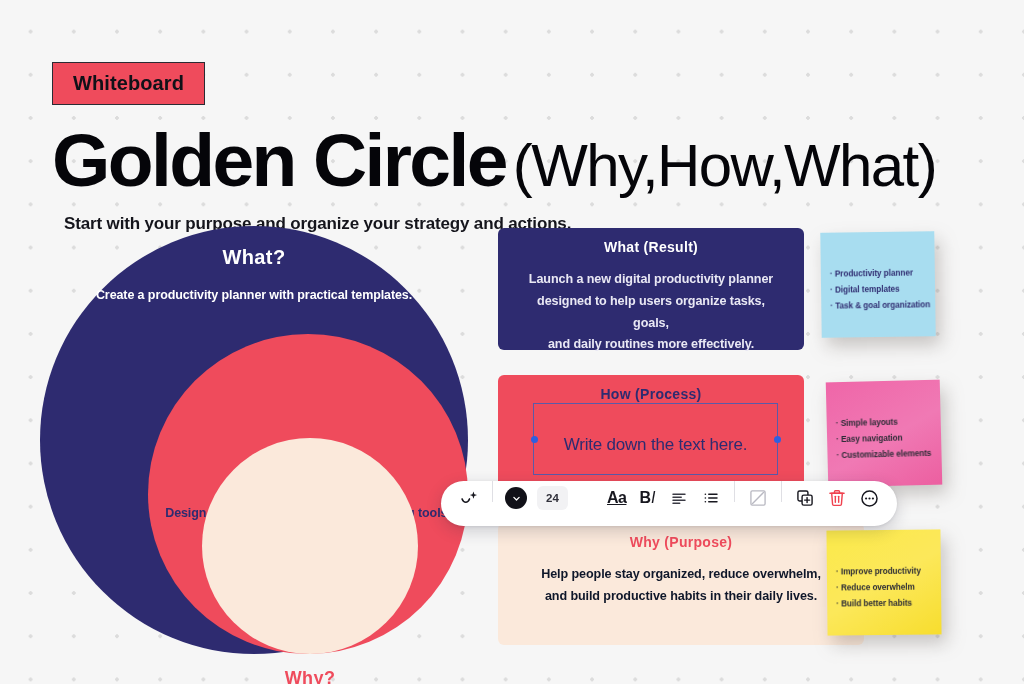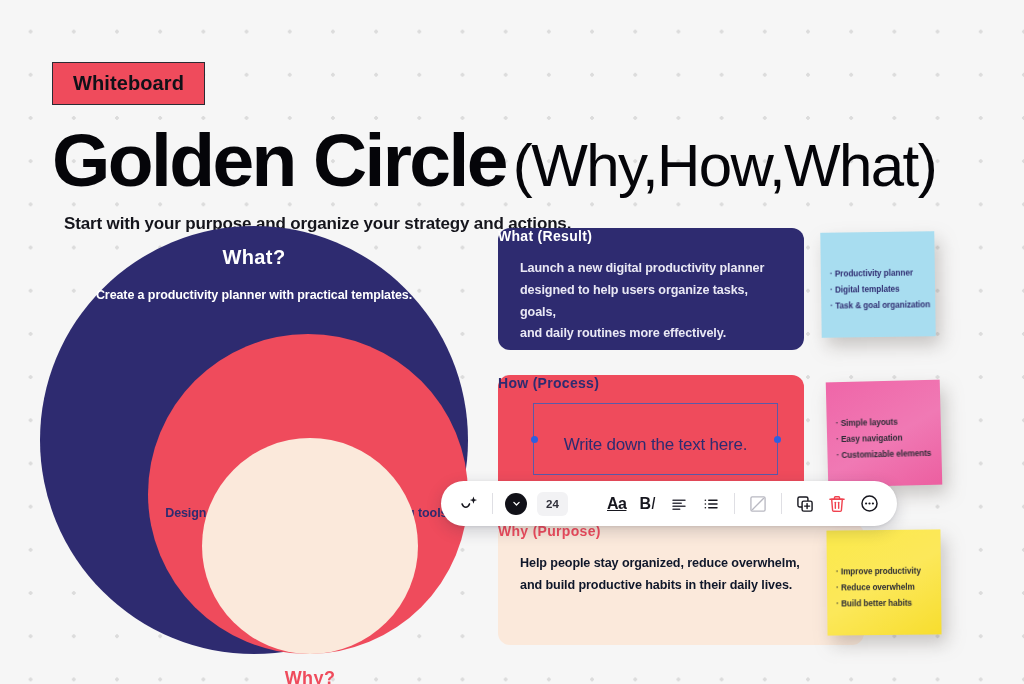--- a/index.html
+++ b/index.html
@@ -110,21 +110,23 @@
   #body-what  { top: 60px; font-size: 12.5px; color: #ffffff; }
 
   #label-how  { top: 118px; font-size: 19px; color: #2e2b70; }
   #body-how   { top: 170px; color: #2e2b70; }
 
   #label-why  { top: 230px; font-size: 18px; color: #ef4b5c; }
 
   
   .board-card {
     position: absolute;
-    border-radius: 12px;
+    border-radius: 6px;
+    text-align: center;
+    padding-top: 11px;
   }
   .card-title {
     font-size: 14px;
     font-weight: bold;
     letter-spacing: 0.3px;
   }
   .card-body {
     margin-top: 14px;
     font-size: 12.6px;
     font-weight: 600;
@@ -199,21 +201,21 @@
   
   #toolbar {
     position: absolute;
     left: 441px;
     top: 481px;
     height: 45px;
     background: #ffffff;
     border-radius: 23px;
     box-shadow: 0 5px 16px rgba(40,40,60,0.20), 0 1px 3px rgba(40,40,60,0.10);
     display: flex;
-    align-items: center;
+    align-items: flex-start;
     padding: 0 13px;
     gap: 2px;
   }
   .tb-btn {
     height: 34px;
     min-width: 30px;
     display: flex;
     align-items: center;
     justify-content: center;
     border-radius: 7px;

